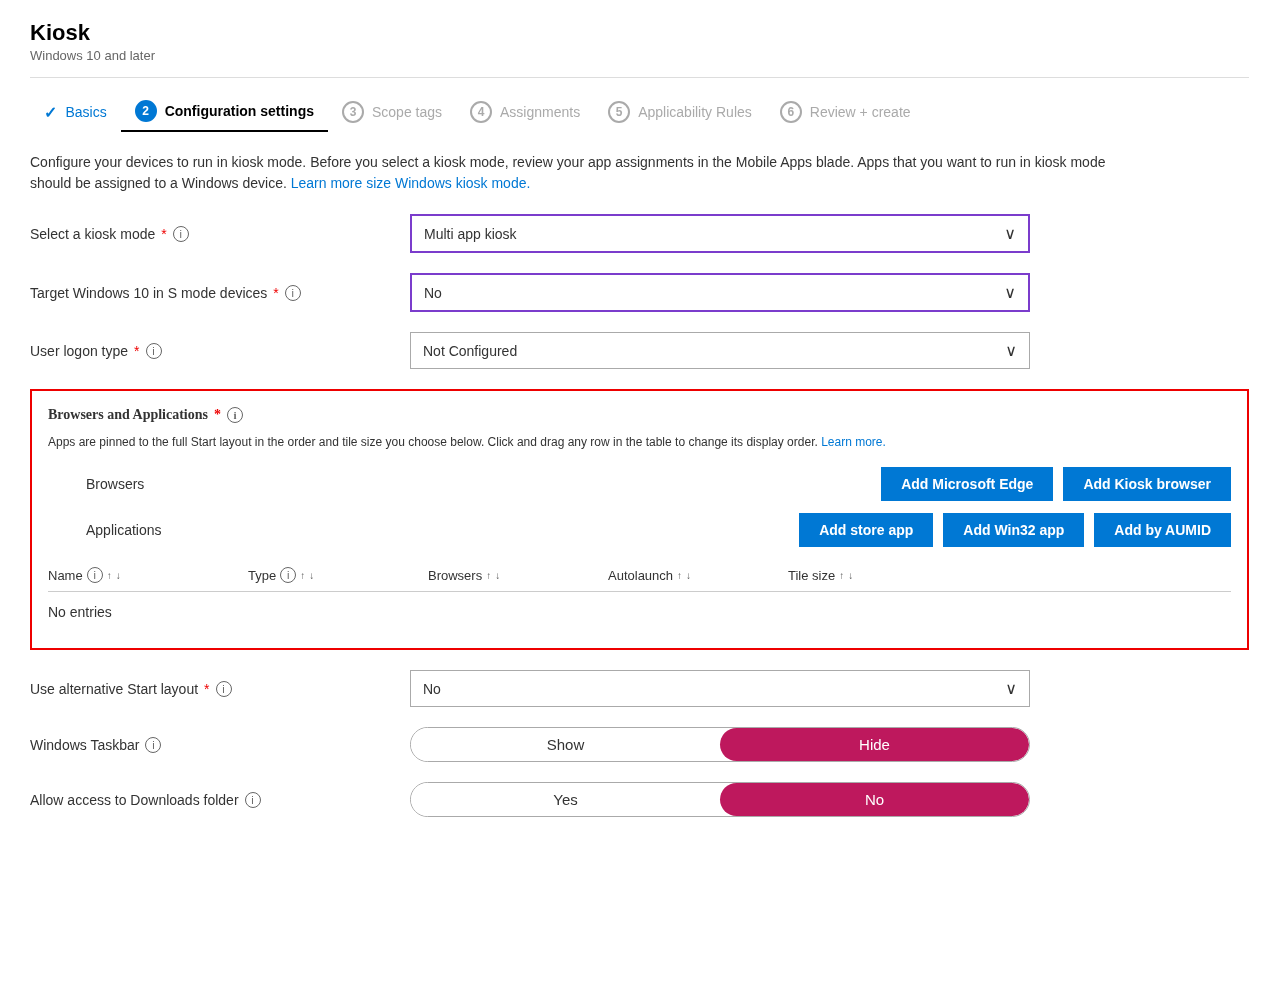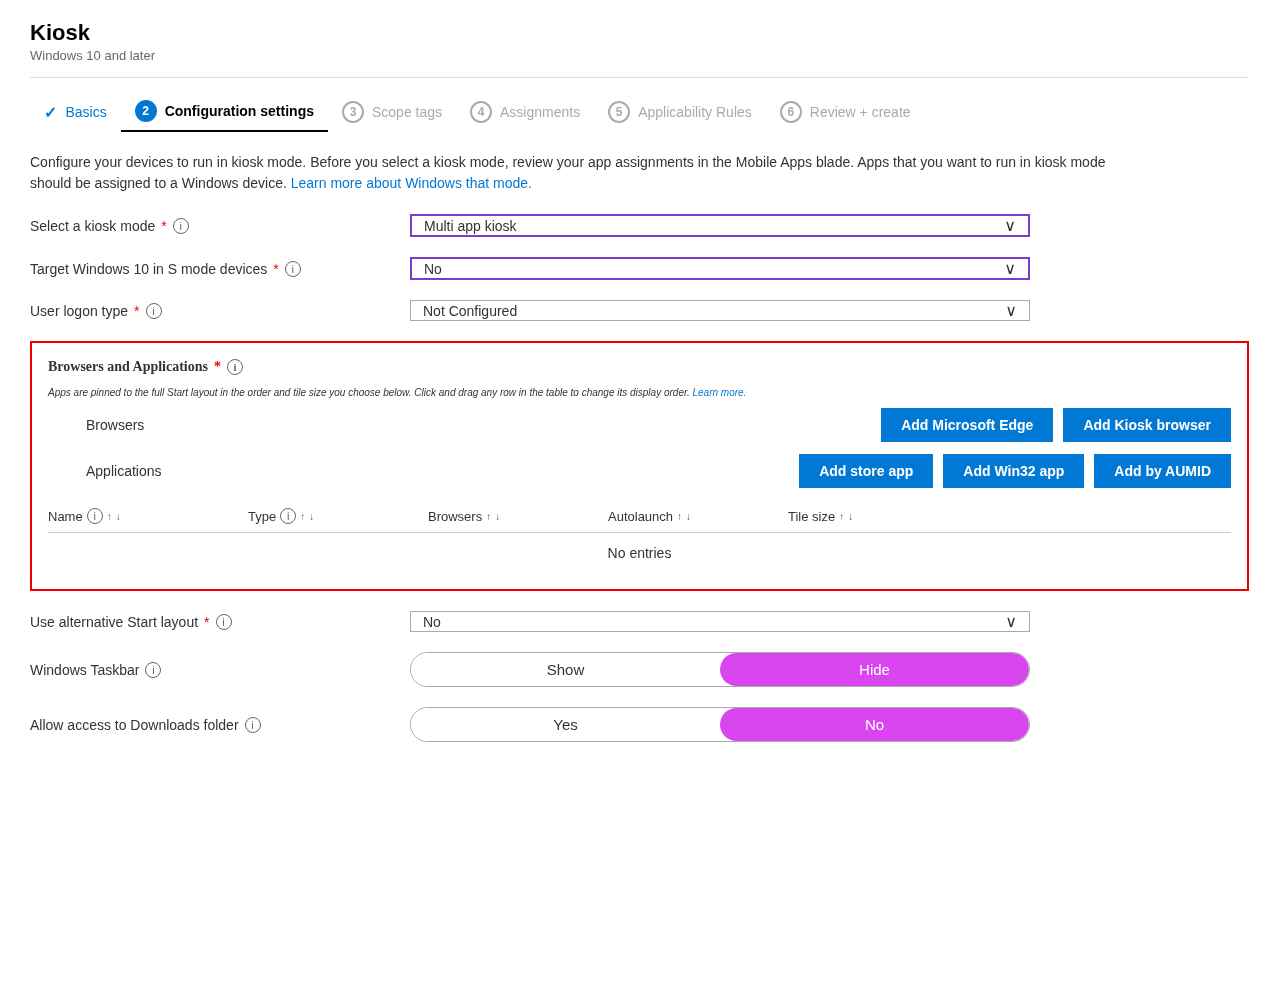--- a/index.html
+++ b/index.html
@@ -27,50 +27,50 @@
     .description { font-size: 14px; color: #333; line-height: 1.5; margin-bottom: 20px; max-width: 1100px; }
     .description a { color: #0078d4; text-decoration: none; }
 
     
     .form-row { display: flex; align-items: center; margin-bottom: 20px; }
     .form-label { font-size: 14px; color: #333; min-width: 380px; display: flex; align-items: center; gap: 6px; }
     .required-star { color: #e00; }
     .info-icon { display: inline-flex; align-items: center; justify-content: center; width: 16px; height: 16px; border-radius: 50%; border: 1.5px solid #666; font-size: 11px; color: #666; cursor: pointer; }
 
     .form-control { flex: 1; max-width: 620px; position: relative; }
-    .select-box { display: flex; align-items: center; justify-content: space-between; border: 1px solid #aaa; padding: 0 12px; cursor: pointer; background: #fff; font-size: 14px; color: #333; }
+    .select-box { display: flex; align-items: center; justify-content: space-between; border: 1px solid #aaa; padding: 8px 12px; cursor: pointer; background: #fff; font-size: 14px; color: #333; }
     .select-box.active-select { border: 2px solid #7b3ccc; }
     .chevron-down { font-size: 16px; color: #333; }
 
     
     .toggle-group { display: flex; border-radius: 20px; overflow: hidden; border: 1.5px solid #aaa; max-width: 620px; }
     .toggle-btn { flex: 1; padding: 8px 20px; text-align: center; cursor: pointer; font-size: 15px; background: #fff; color: #333; border: none; }
-    .toggle-btn.active { background: #d946ef; color: #fff; border-radius: 18px; }
+    .toggle-btn.active { background: #be185d; color: #fff; border-radius: 18px; }
 
     
     .browsers-section { border: 2px solid #e00; padding: 16px; margin-bottom: 20px; }
     .section-title { font-size: 14px; font-weight: 600; display: flex; align-items: center; gap: 6px; margin-bottom: 10px; font-family: Liberation Serif, serif; }
-    .section-desc { font-size: 10px; color: #333; margin-bottom: 8px; line-height: 1.5; font-style: italic; }
+    .section-desc { font-size: 12px; color: #333; margin-bottom: 16px; line-height: 1.5; }
     .section-desc a { color: #0078d4; text-decoration: none; }
 
     .browsers-row { display: flex; align-items: center; margin-bottom: 12px; margin-left: 38px; }
     .browsers-row-label { font-size: 14px; color: #333; min-width: 200px; }
     .browsers-btns { display: flex; gap: 10px; margin-left: auto; }
 
     .blue-btn { background: #0078d4; color: #fff; border: none; padding: 9px 20px; font-size: 14px; font-weight: 600; cursor: pointer; white-space: nowrap; }
 
     .table-header { display: flex; align-items: center; border-bottom: 1px solid #ccc; padding: 8px 0; margin-top: 8px; }
     .table-col { display: flex; align-items: center; gap: 4px; font-size: 13px; color: #333; }
     .table-col.col-name { min-width: 200px; }
     .table-col.col-type { min-width: 180px; }
     .table-col.col-settings { min-width: 180px; }
     .table-col.col-autolaunch { min-width: 180px; }
     .table-col.col-tilesize { min-width: 160px; }
     .sort-icon { font-size: 10px; color: #555; cursor: pointer; }
-    .no-entries { font-size: 14px; color: #333; padding: 12px 0; text-align: center; }
+    .no-entries { font-size: 14px; color: #333; padding: 12px 0; }
   </style>
 </head>
 <body>
 
 <div class="page">
 
   <div>
     <div class="page-title">Kiosk</div>
     <div class="page-subtitle">Windows 10 and later</div>
   </div>
@@ -106,21 +106,21 @@
 
     <div class="wizard-step">
       <span class="step-num">6</span>
       <span class="step-label">Review + create</span>
     </div>
 
   </div>
 
   <div class="description">
     <span>Configure your devices to run in kiosk mode. Before you select a kiosk mode, review your app assignments in the Mobile Apps blade. Apps that you want to run in kiosk mode should be assigned to a Windows device. </span>
-    <a href="#">Learn more about Windows that mode.</a>
+    <a href="#">Learn more size Windows kiosk mode.</a>
   </div>
 
   <div class="form-row">
     <div class="form-label">
       <span>Select a kiosk mode</span>
       <span class="required-star">*</span>
       <span class="info-icon">i</span>
     </div>
     <div class="form-control">
       <div class="select-box active-select">

